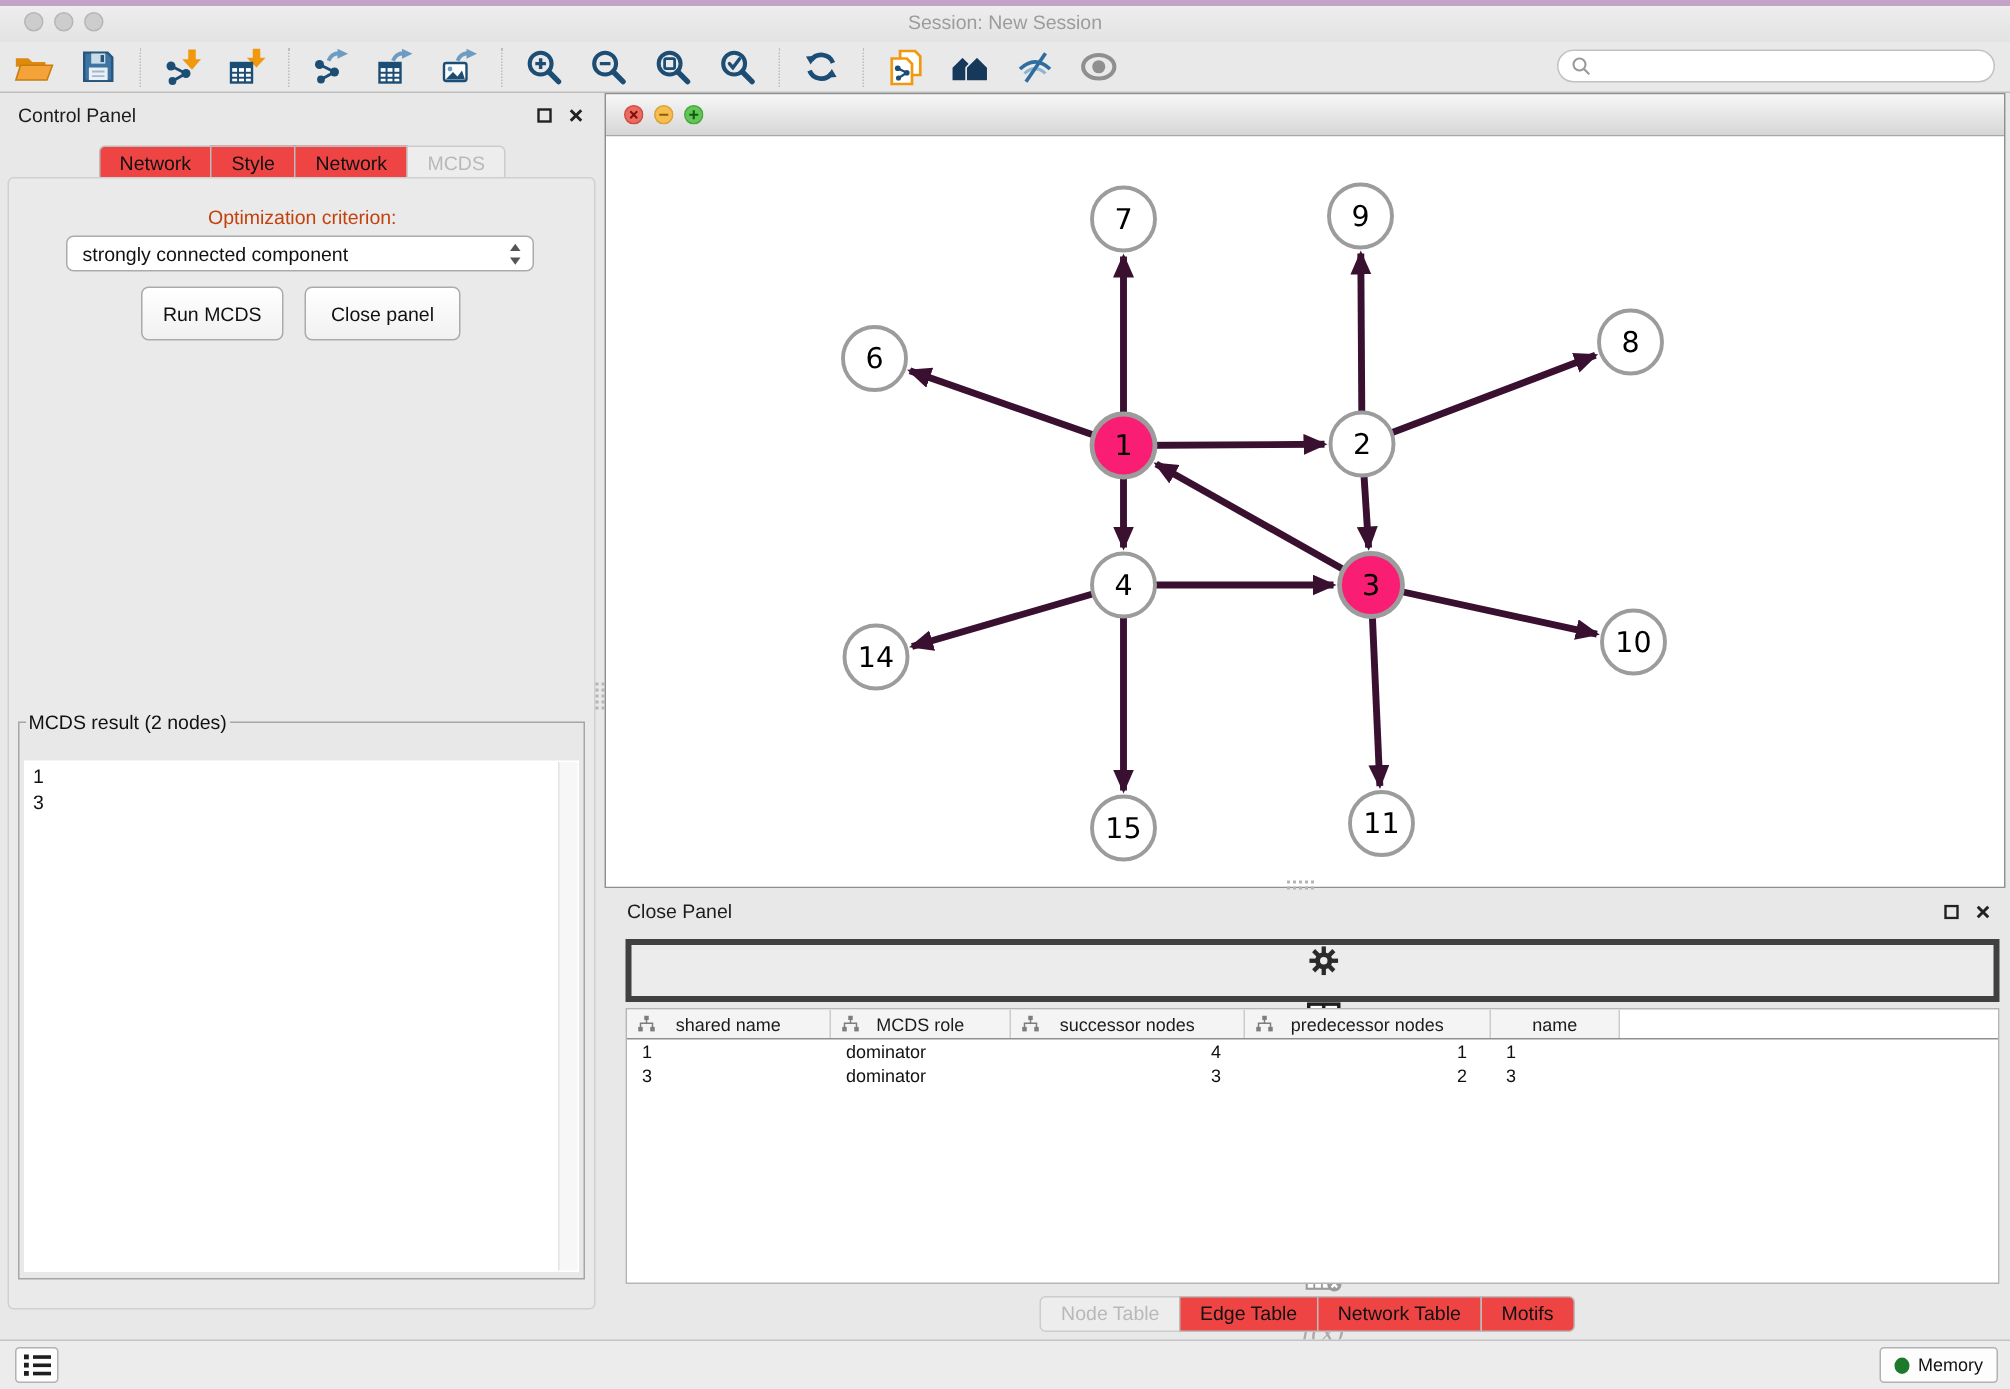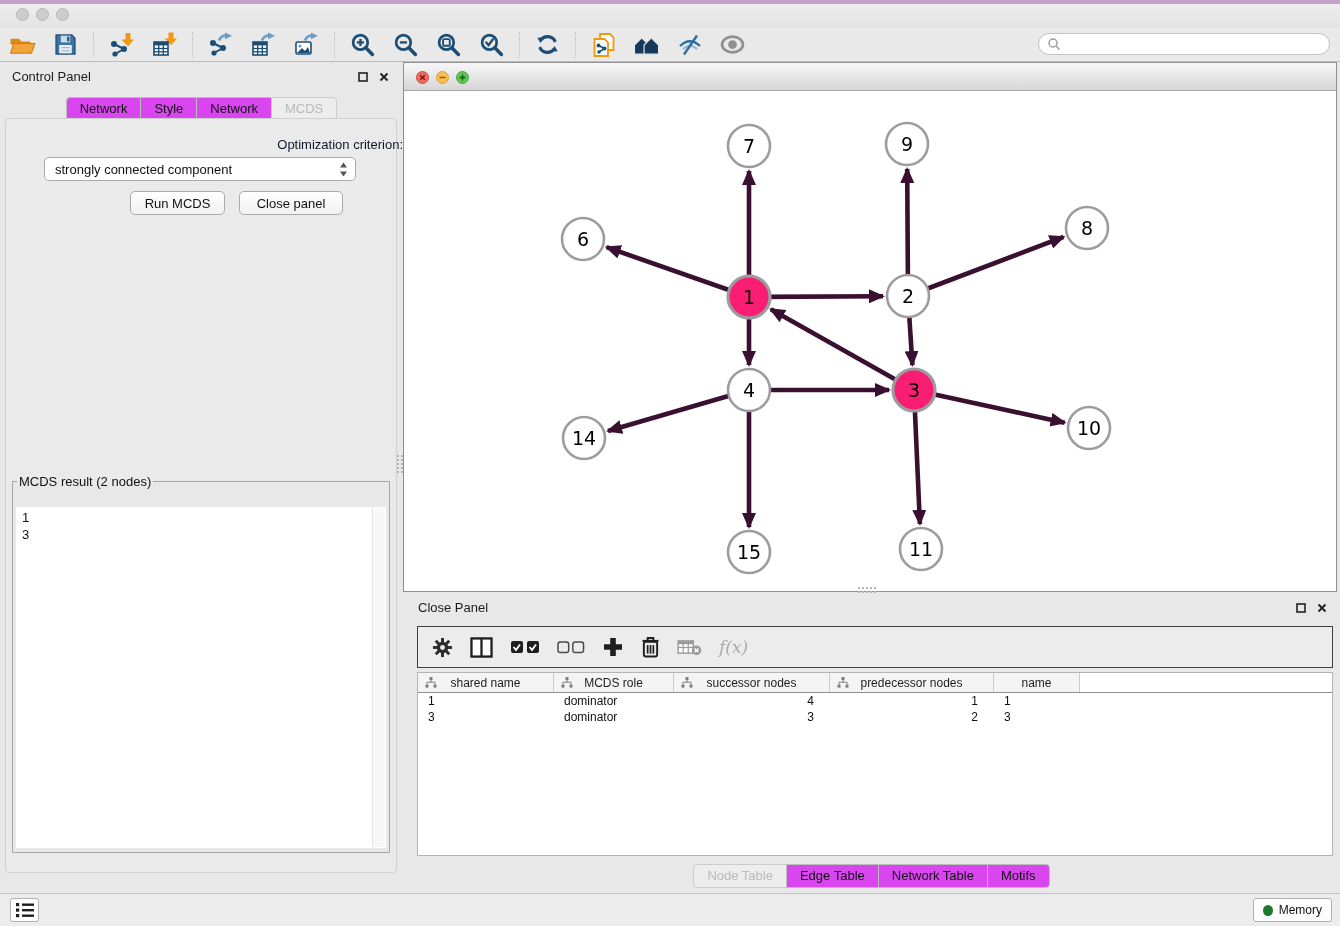--- a/index.html
+++ b/index.html
@@ -30,37 +30,37 @@
     font-size:12px;margin-left:5px;font-family:"Liberation Sans",sans-serif;}
 
   
   #control-panel{position:absolute;left:0;top:62px;width:403px;height:818px;}
   .panel-title{position:absolute;left:12px;top:7px;font-size:13px;color:#1c1c1c;}
   .win-btns{position:absolute;top:9px;display:flex;gap:9px;}
   .wb{width:12px;height:12px;display:flex;align-items:center;justify-content:center;}
 
   .tabrow{position:absolute;display:flex;justify-content:center;width:100%;}
   #cp-tabs{top:35px;}
-  .tab{padding:3px 13px 4px;font-size:13px;color:#111;background:#d946ef;
+  .tab{padding:3px 13px 4px;font-size:13px;color:#111;background:#ef4444;
     border:1px solid #bcbcbc;margin-left:-1px;white-space:nowrap;}
   .tab:first-child{border-radius:4px 0 0 4px;margin-left:0;}
   .tab:last-child{border-radius:0 4px 4px 0;}
   .tab.selected{color:#b9b9b9;background:#ededed;border-color:#cccccc;}
 
   #cp-box{position:absolute;left:5px;top:56px;width:392px;height:755px;
     background:#eaeaea;border:1px solid #d0d0d0;border-radius:4px;box-sizing:border-box;}
-  #opt-label{position:absolute;left:0;width:100%;top:75px;text-align:right;
-    font-size:13px;color:#0f172a;}
+  #opt-label{position:absolute;left:0;width:100%;top:75px;text-align:center;
+    font-size:13px;color:#c2410c;}
   #criterion-select{position:absolute;left:44px;top:95px;width:312px;height:24px;
     background:#fff;border:1px solid #ababab;border-radius:5px;box-sizing:border-box;
     display:flex;align-items:center;font-size:13px;color:#111;padding-left:10px;}
   #criterion-select .stepper{position:absolute;right:7px;top:4px;}
-  .btn{position:absolute;top:129px;height:24px;background:linear-gradient(#ffffff,#f1f1f1);
+  .btn{position:absolute;top:129px;height:36px;background:linear-gradient(#ffffff,#f1f1f1);
     border:1px solid #ababab;border-radius:5px;box-sizing:border-box;font-size:13px;
-    color:#111;display:flex;align-items:center;justify-content:center;margin-left:36px;}
+    color:#111;display:flex;align-items:center;justify-content:center;}
   #run-btn{left:94px;width:95px;}
   #close-btn{left:203px;width:104px;}
 
   #mcds-fieldset{position:absolute;left:12px;top:412px;width:378px;height:379px;
     border:1px solid #a6a6a6;margin:0;padding:2px;box-sizing:border-box;background:#e8e8e8;}
   #mcds-fieldset legend{font-size:13px;color:#111;padding:0 2px;margin-left:2px;}
   #mcds-text{position:absolute;left:3px;right:3px;top:18px;bottom:4px;background:#fff;}
   #mcds-lines{position:absolute;left:0;top:0;right:14px;bottom:0;overflow:hidden;
     font-size:13px;color:#111;padding:2px 6px;line-height:17px;}
   #mcds-scroll{position:absolute;right:1px;top:1px;bottom:1px;width:12px;
@@ -78,22 +78,22 @@
   #net-titlebar{position:absolute;left:0;top:0;right:0;height:28px;
     background:linear-gradient(#f7f7f7,#d6d6d6);border-bottom:1px solid #a8a8a8;box-sizing:border-box;}
   #net-titlebar .t-text{position:absolute;left:0;right:0;top:6px;text-align:center;
     font-size:13px;color:#000;}
   .tlight{position:absolute;top:7px;}
   #net-canvas{position:absolute;left:0;top:28px;right:0;bottom:0;background:#fff;overflow:hidden;}
 
   
   #table-panel{position:absolute;left:403px;top:592px;width:937px;height:301px;}
   #tp-toolbar{position:absolute;left:14px;top:34px;width:916px;height:42px;
-    background:#ececec;border:1px solid #404040;box-sizing:border-box;
-    display:flex;align-items:center;padding-left:14px;gap:17px;}
+    background:#ececec;border:4px solid #404040;box-sizing:border-box;
+    display:flex;align-items:center;padding-left:14px;gap:17px;flex-direction:column;}
   .tpi{display:flex;align-items:center;justify-content:center;flex:none;}
   .fx{font-family:"DejaVu Serif",serif;font-style:italic;font-size:17px;color:#aaaaaa;}
 
   #tp-table{position:absolute;left:14px;top:80px;width:916px;height:184px;
     background:#fff;border:1px solid #b5b5b5;box-sizing:border-box;overflow:hidden;}
   #tp-head{display:flex;border-bottom:1px solid #8f8f8f;height:19px;}
   .th{position:relative;background:#f4f4f4;border-right:1px solid #cbcbcb;box-sizing:border-box;
     display:flex;align-items:center;justify-content:center;font-size:12px;color:#1c1c1c;flex:none;}
   .th .hicon{position:absolute;left:7px;top:4px;}
   .tr{display:flex;height:16px;align-items:center;}
@@ -116,20 +116,21 @@
 </head>
 <body>
 
 <div id="app">
 
   <div id="titlebar">
     <div class="accent"></div>
     <span class="tl-gray" style="left:16px"></span>
     <span class="tl-gray" style="left:36px"></span>
     <span class="tl-gray" style="left:56px"></span>
+    <div class="t-text">Session: New Session</div>
   </div>
 
   <div id="toolbar">
     <span class="tbi">
       <svg viewBox="0 0 26 24" width="27" height="25">
           <path d="M1.5 6.5 h8 l2.5 2.5 h8.5 v3 h-19 z" fill="#DD8A0C"></path>
           <path d="M1.5 20.5 L4.5 11 h20.5 L21.5 20.5 z" fill="#F3A33A" stroke="#C97D0C" stroke-width="1"></path>
         </svg>
     </span>
     <span class="tbi">

